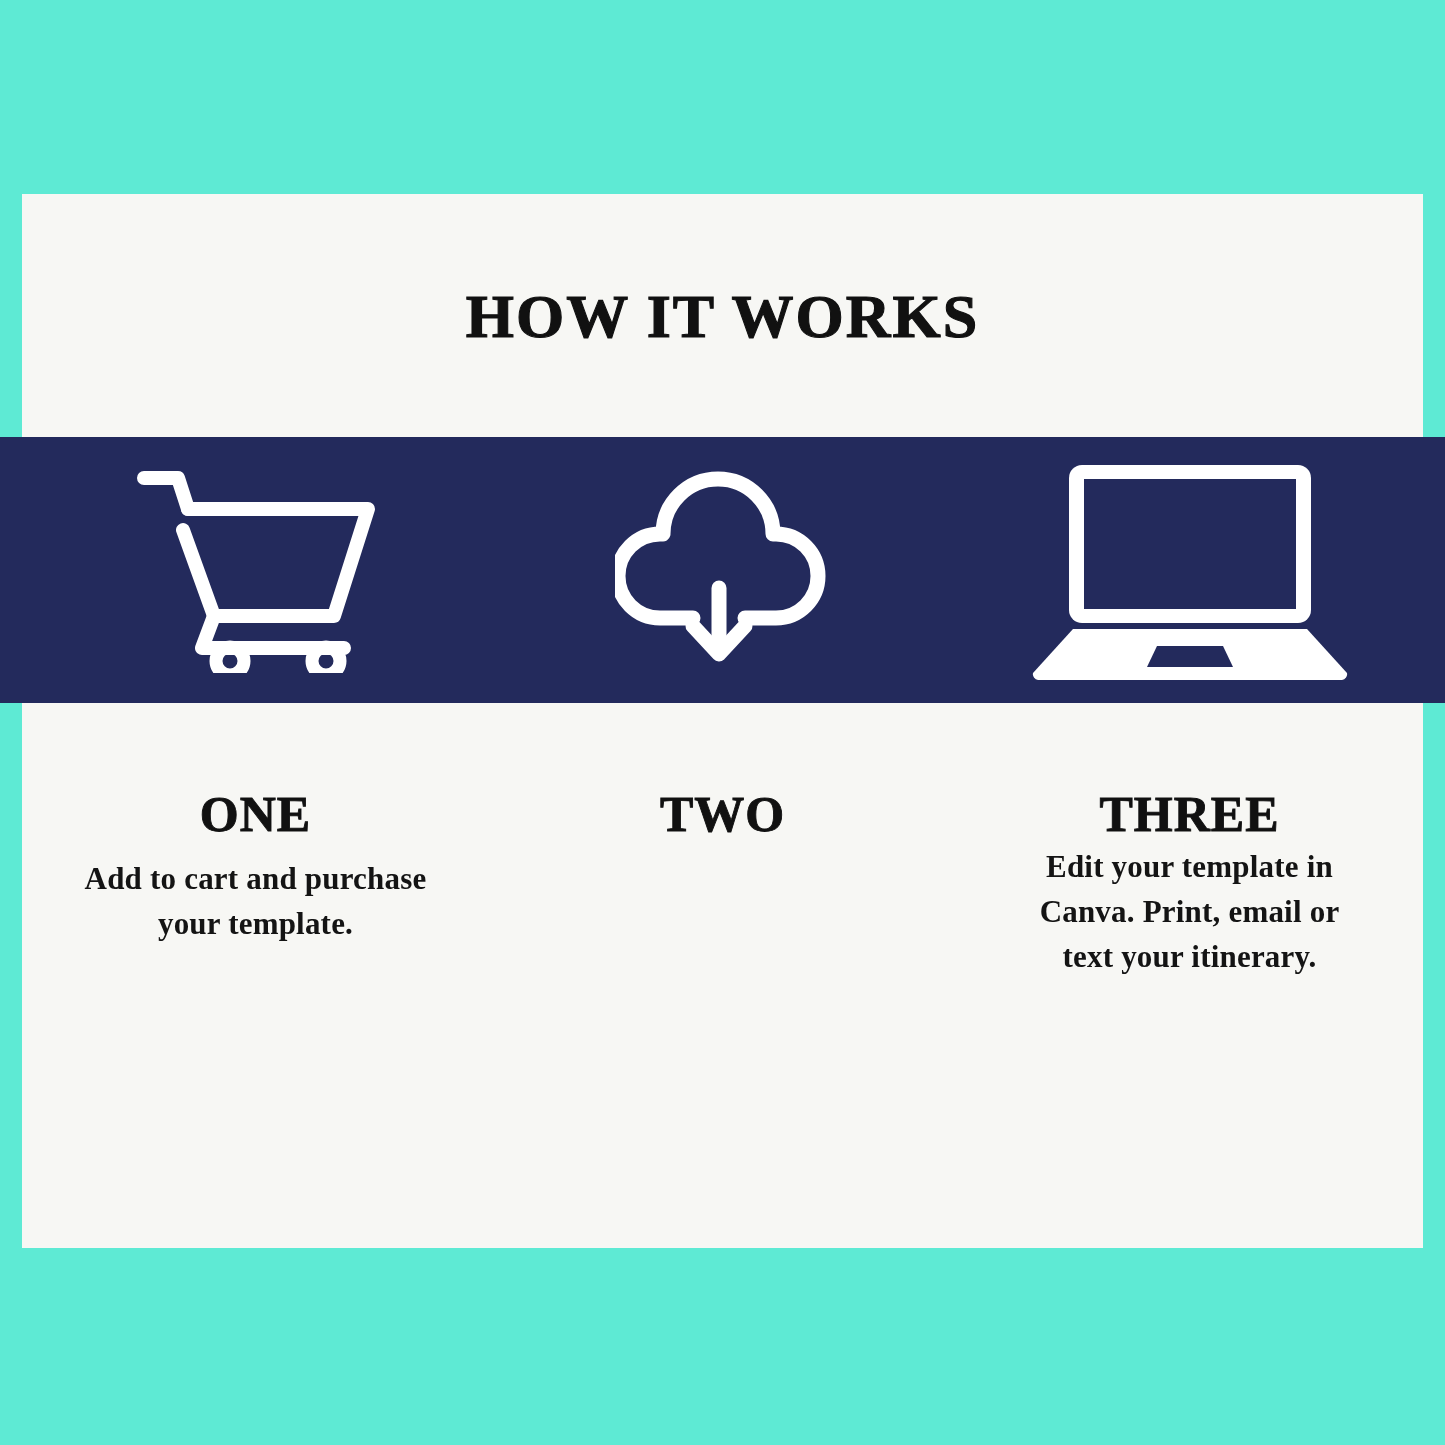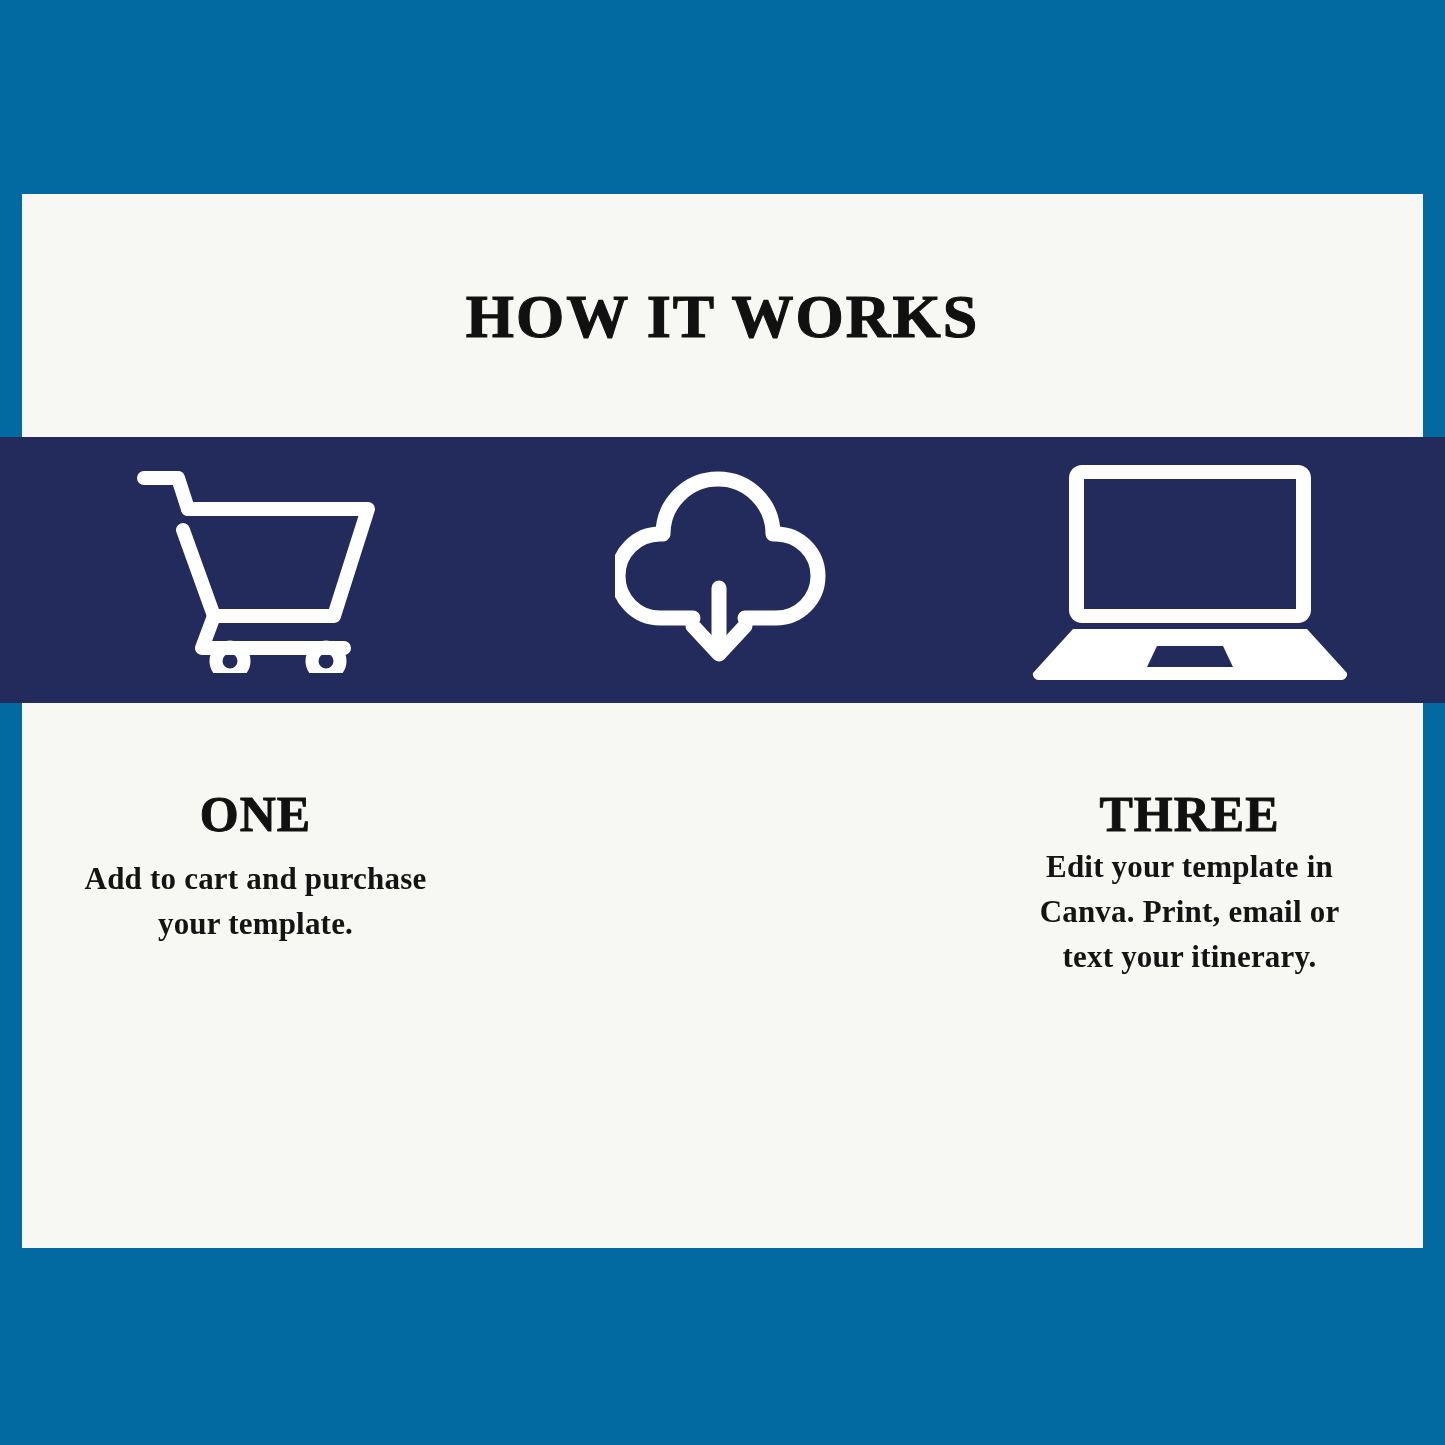--- a/index.html
+++ b/index.html
@@ -11,21 +11,21 @@
     height: 1445px;
     background: #232a5c;
     font-family: "Liberation Serif", "DejaVu Serif", serif;
     overflow: hidden;
   }
 
   #canvas {
     position: relative;
     width: 1445px;
     height: 1445px;
-    background: #0369a1;
+    background: #5eead4;
   }
 
   
   .panel {
     position: absolute;
     background: #f7f7f4;
   }
   #title-panel {
     left: 22px;
     top: 194px;
@@ -185,20 +185,21 @@
 
   <div class="panel" id="steps-panel">
     <div id="steps-row">
 
       <div class="step-col" id="step-col-1">
         <div class="step-heading">ONE</div>
         <div class="step-body" id="step-body-1">Add to cart and purchase your template.</div>
       </div>
 
       <div class="step-col" id="step-col-2">
+        <div class="step-heading">TWO</div>
       </div>
 
       <div class="step-col" id="step-col-3">
         <div class="step-heading">THREE</div>
         <div class="step-body" id="step-body-3">Edit your template in Canva. Print, email or text your itinerary.</div>
       </div>
 
     </div>
   </div>
 

